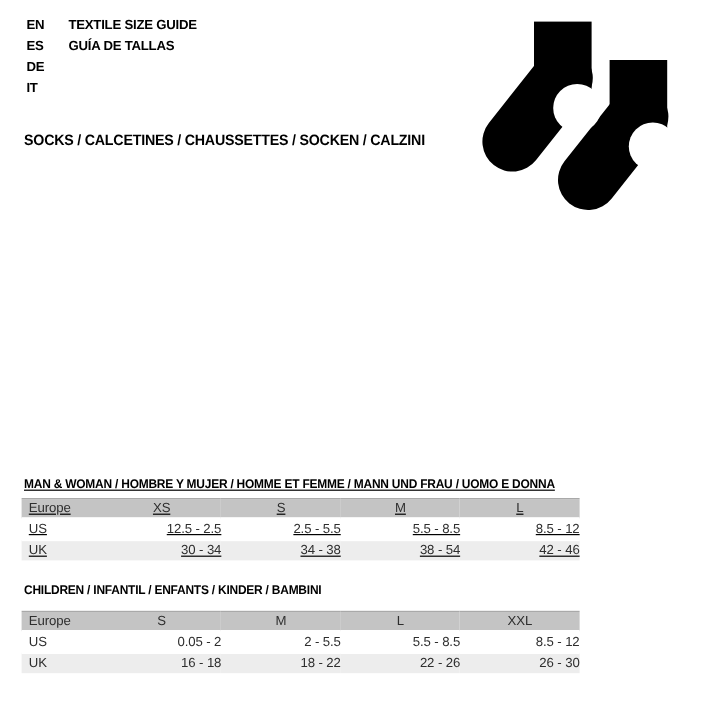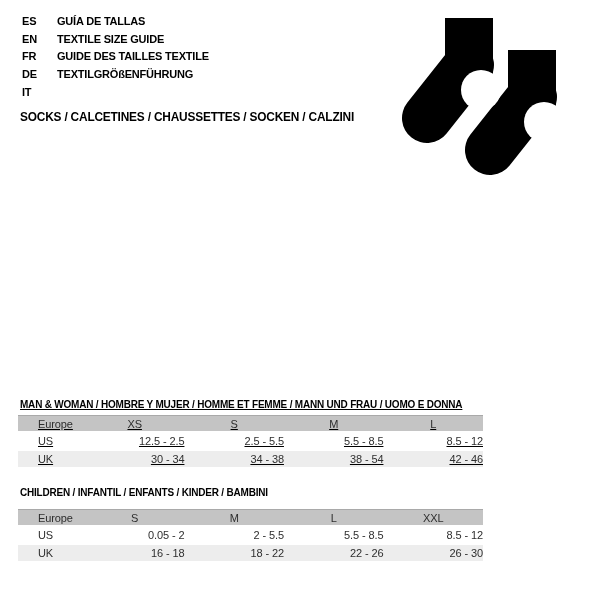--- a/index.html
+++ b/index.html
@@ -78,43 +78,38 @@
     padding: 0;
   }
   table.sizes td {
     height: 16px;
     padding: 0;
     text-align: right;
     border-top: 2px solid #ffffff;
   }
   table.sizes .left {
     text-align: left;
-    padding-left: 20px;
+    padding-left: 6px;
   }
   table.sizes tbody tr.alt { background: #ededed; margin-left: 21px; }
 </style>
 </head>
 <body>
 
 <div class="abs lang-block">
   <div class="lang-row">
+    <span class="lang-code">EN</span>
+    <span class="lang-label">TEXTILE SIZE GUIDE</span>
+  </div>
+  <div class="lang-row">
     <span class="lang-code">ES</span>
     <span class="lang-label">GUÍA DE TALLAS</span>
   </div>
   <div class="lang-row">
-    <span class="lang-code">EN</span>
-    <span class="lang-label">TEXTILE SIZE GUIDE</span>
-  </div>
-  <div class="lang-row">
-    <span class="lang-code">FR</span>
-    <span class="lang-label">GUIDE DES TAILLES TEXTILE</span>
-  </div>
-  <div class="lang-row">
     <span class="lang-code">DE</span>
-    <span class="lang-label">TEXTILGRÖßENFÜHRUNG</span>
   </div>
   <div class="lang-row">
     <span class="lang-code">IT</span>
   </div>
 </div>
 
 <div class="abs category-line">SOCKS / CALCETINES / CHAUSSETTES / SOCKEN / CALZINI</div>
 
 <svg class="abs socks-svg" width="170" height="170" viewBox="395 10 170 170" xmlns="http://www.w3.org/2000/svg">
 

